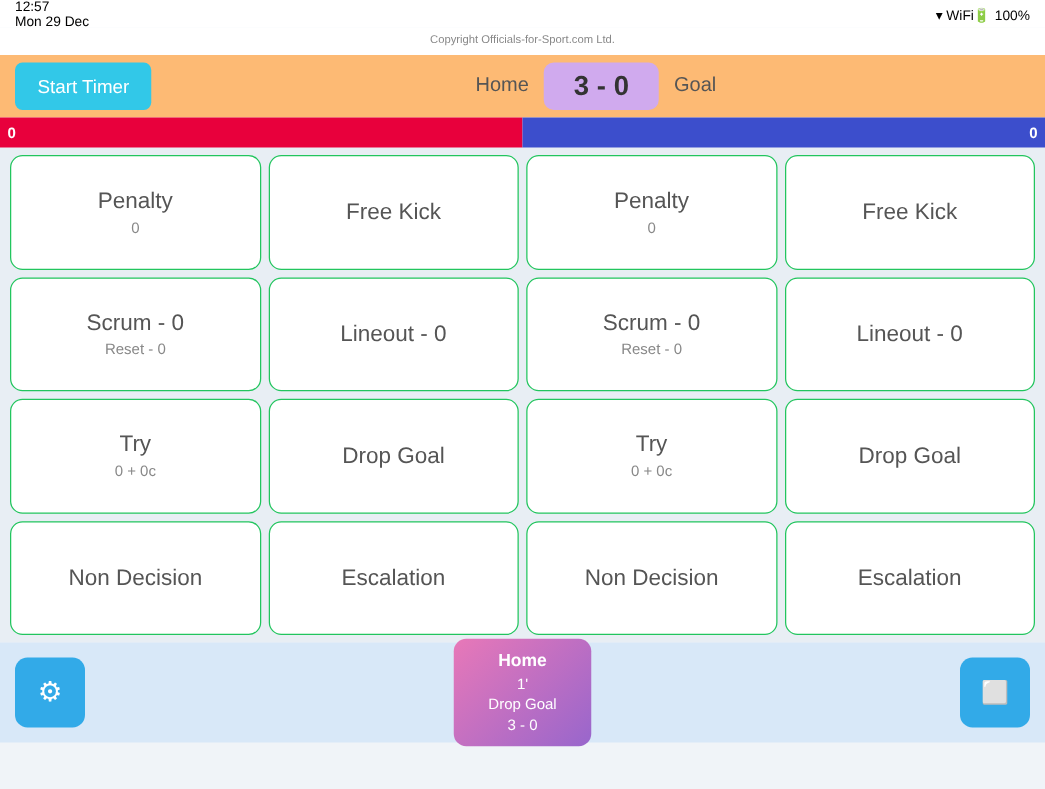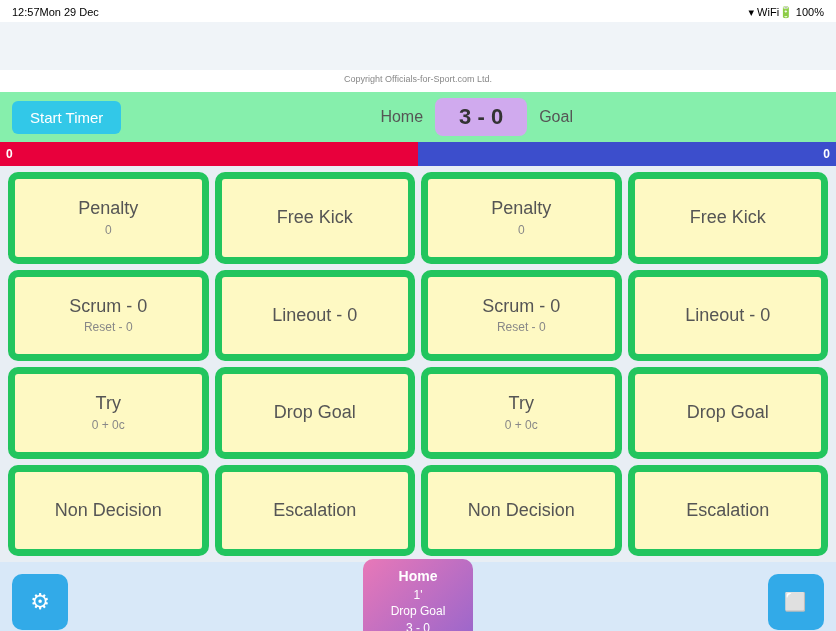--- a/index.html
+++ b/index.html
@@ -16,48 +16,46 @@
     #status-bar {
       display: flex;
       justify-content: space-between;
       align-items: center;
       padding: 4px 12px 2px 12px;
       background: white;
       height: 22px;
       font-size: 11px;
       color: #000;
     }
-    #status-left { display: flex; flex-direction: row; line-height: 1.1; }
+    #status-left { display: flex; flex-direction: column; line-height: 1.1; }
     #status-right { display: flex; align-items: center; gap: 0; font-size: 11px; }
 
     
     #header {
       background: white;
       padding: 4px 12px 6px 12px;
-      margin-top: 48px;
     }
     #copyright {
       text-align: center;
       font-size: 9px;
       color: #888;
       margin-bottom: 2px;
     }
     #timer-display {
       text-align: center;
       font-size: 36px;
       font-weight: 500;
       color: #e8003c;
       line-height: 1.1;
     }
 
     
     #controls-row {
       display: flex;
-      align-items: center;
-      background: #86efac;
+      background: #fdba74;
       padding: 6px 12px;
       gap: 8px;
     }
     .btn-cyan {
       background: #32c8e8;
       color: white;
       border: none;
       border-radius: 6px;
       padding: 8px 18px;
       font-size: 15px;
@@ -118,22 +116,22 @@
       grid-template-columns: repeat(4, 1fr);
       grid-template-rows: repeat(4, 1fr);
       gap: 6px;
       padding: 6px 8px;
       background: #e8eef4;
       flex: 1;
       height: 396px;
     }
 
     .grid-btn {
-      background: #fef9c3;
-      border: 7px solid #22c55e;
+      background: #ffffff;
+      border: 1px solid #22c55e;
       border-radius: 10px;
       display: flex;
       flex-direction: column;
       align-items: center;
       justify-content: center;
       cursor: pointer;
       font-size: 18px;
       color: #555;
       line-height: 1.3;
       padding: 8px;

